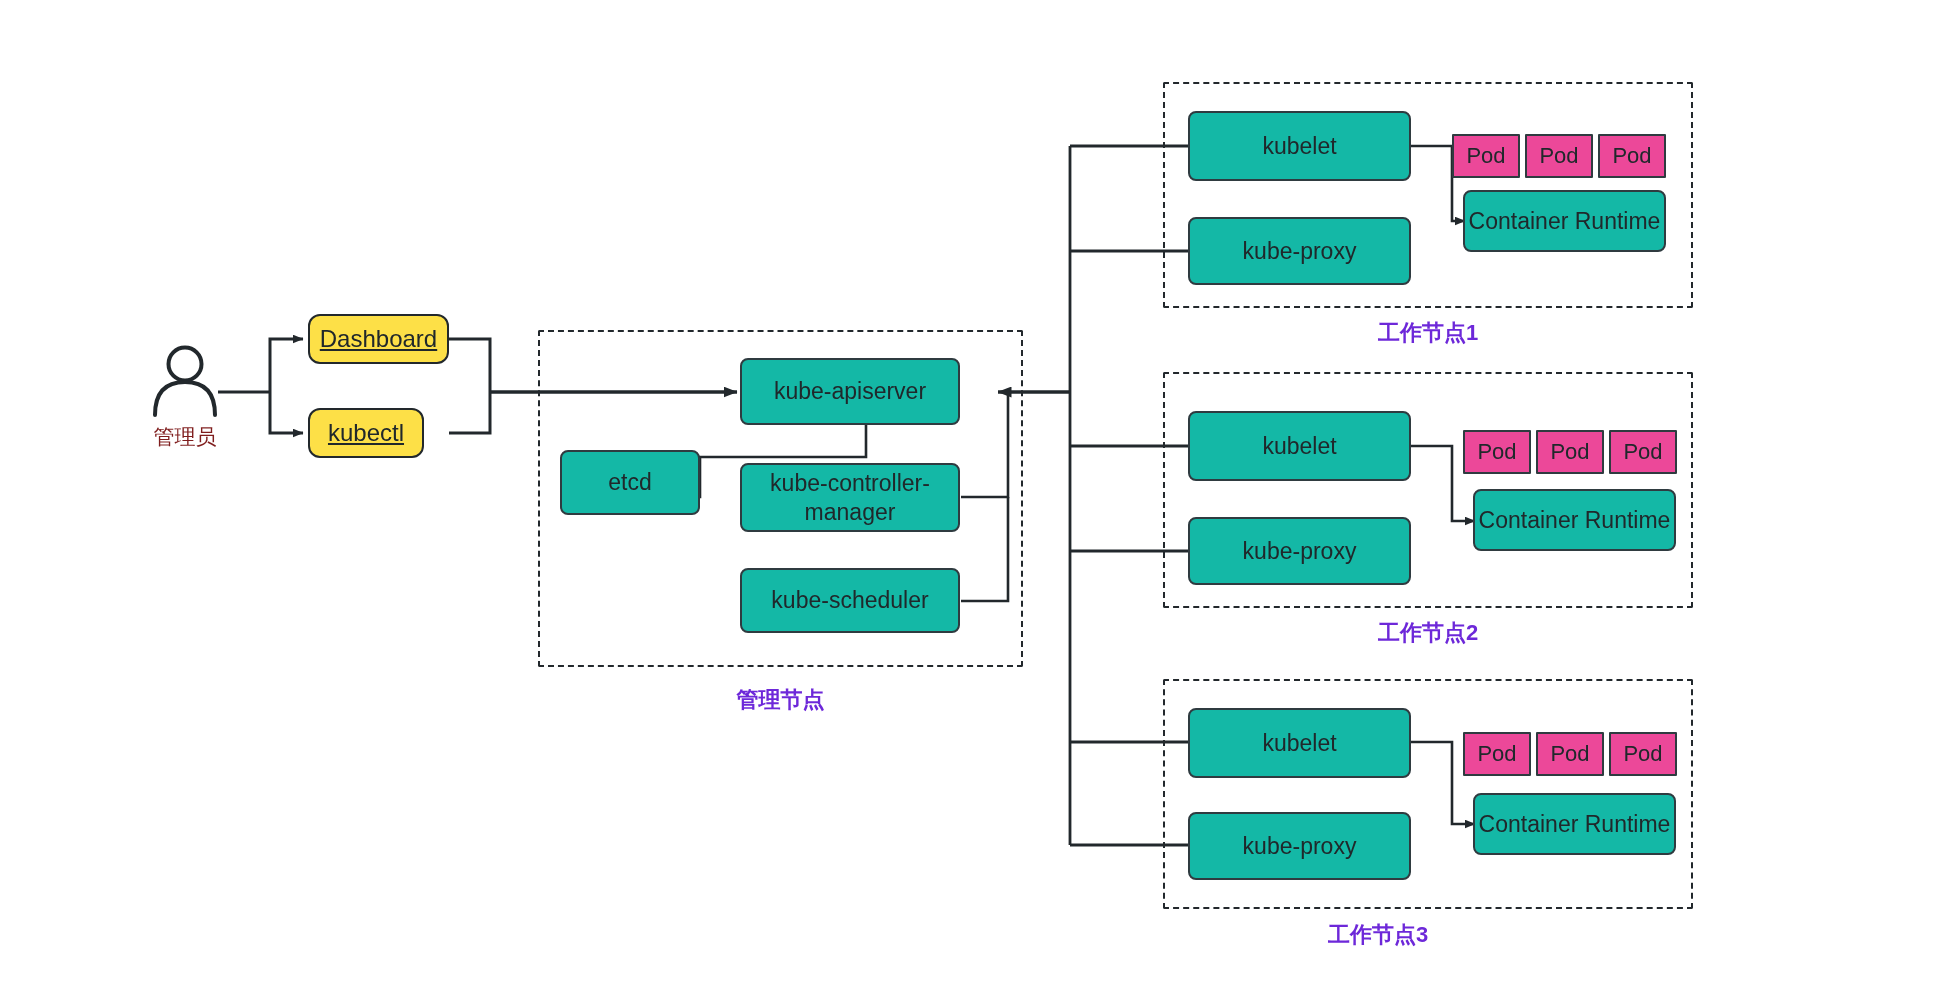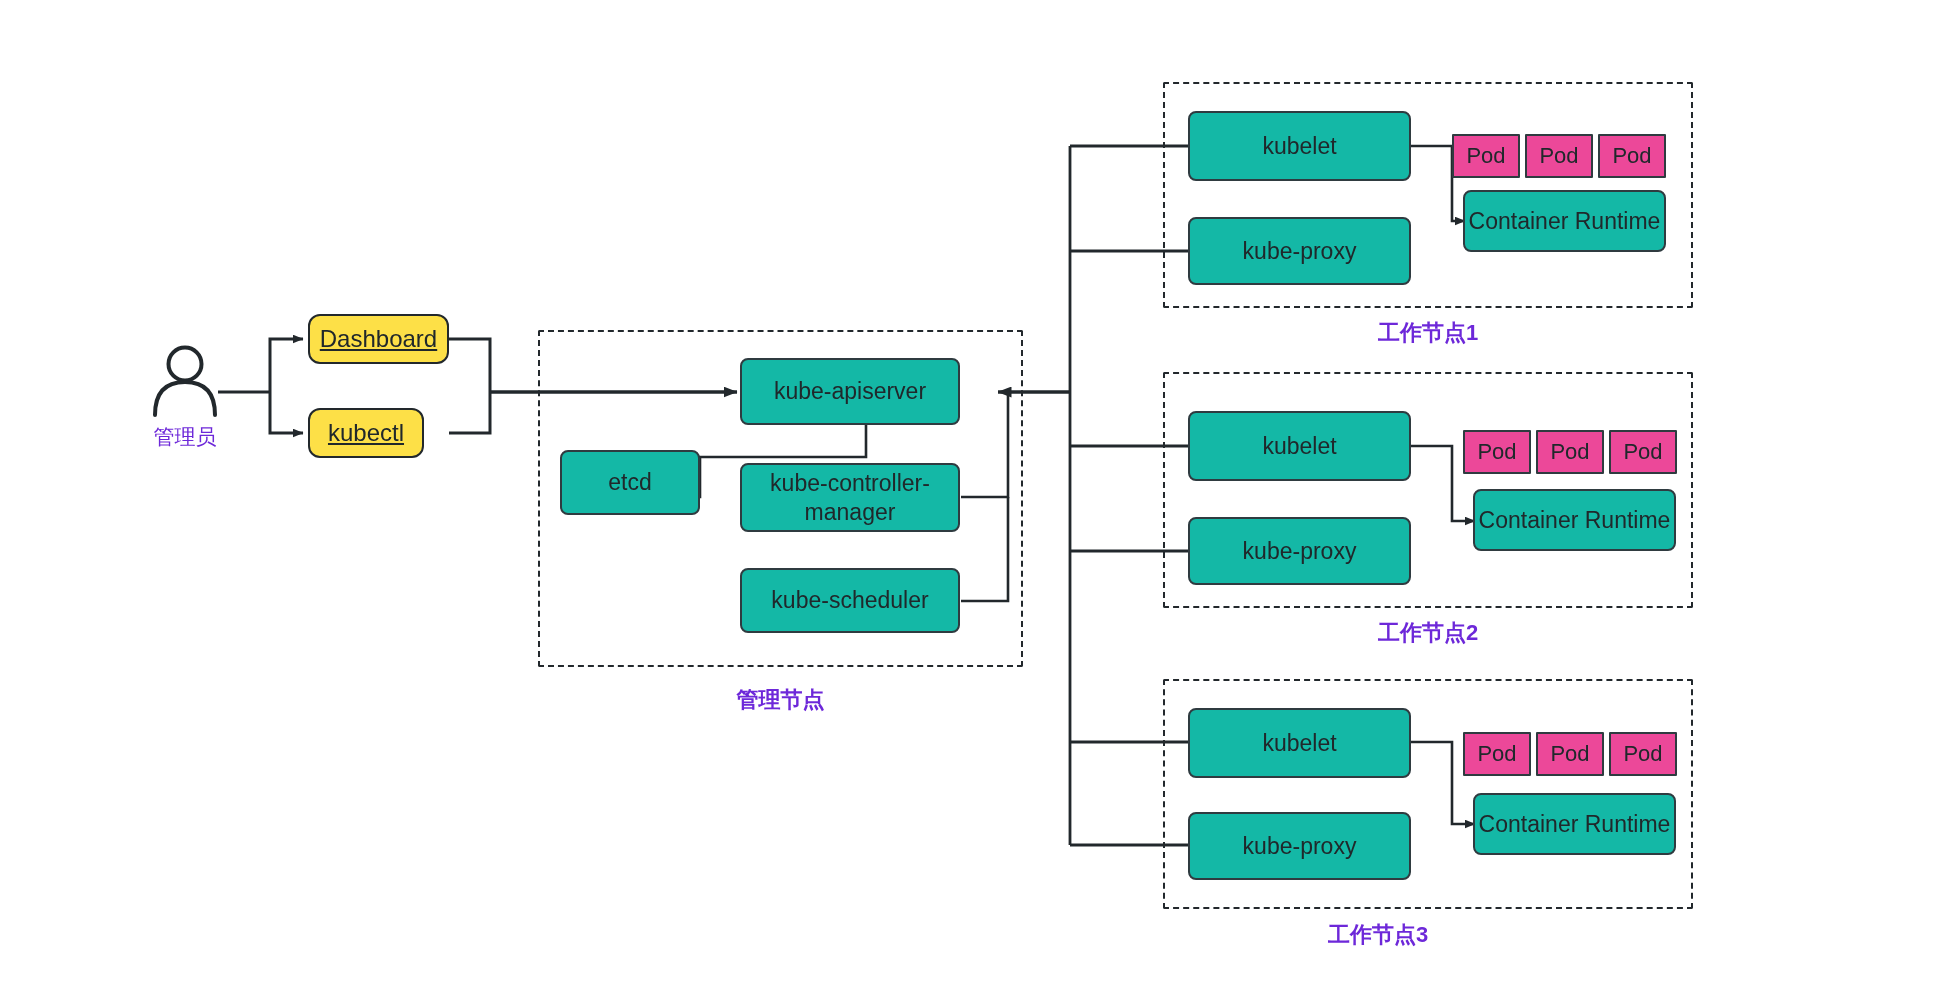--- a/index.html
+++ b/index.html
@@ -65,21 +65,21 @@
     position: absolute;
     font-size: 22px;
     font-weight: bold;
     color: #6d28d9;
     text-align: center;
     white-space: nowrap;
   }
   .actor-label {
     position: absolute;
     font-size: 21px;
-    color: #6d28d9;
+    color: #7f1d1d;
     text-align: center;
     white-space: nowrap;
   }
   .actor {
     position: absolute;
   }
 </style>
 </head>
 <body>
 

